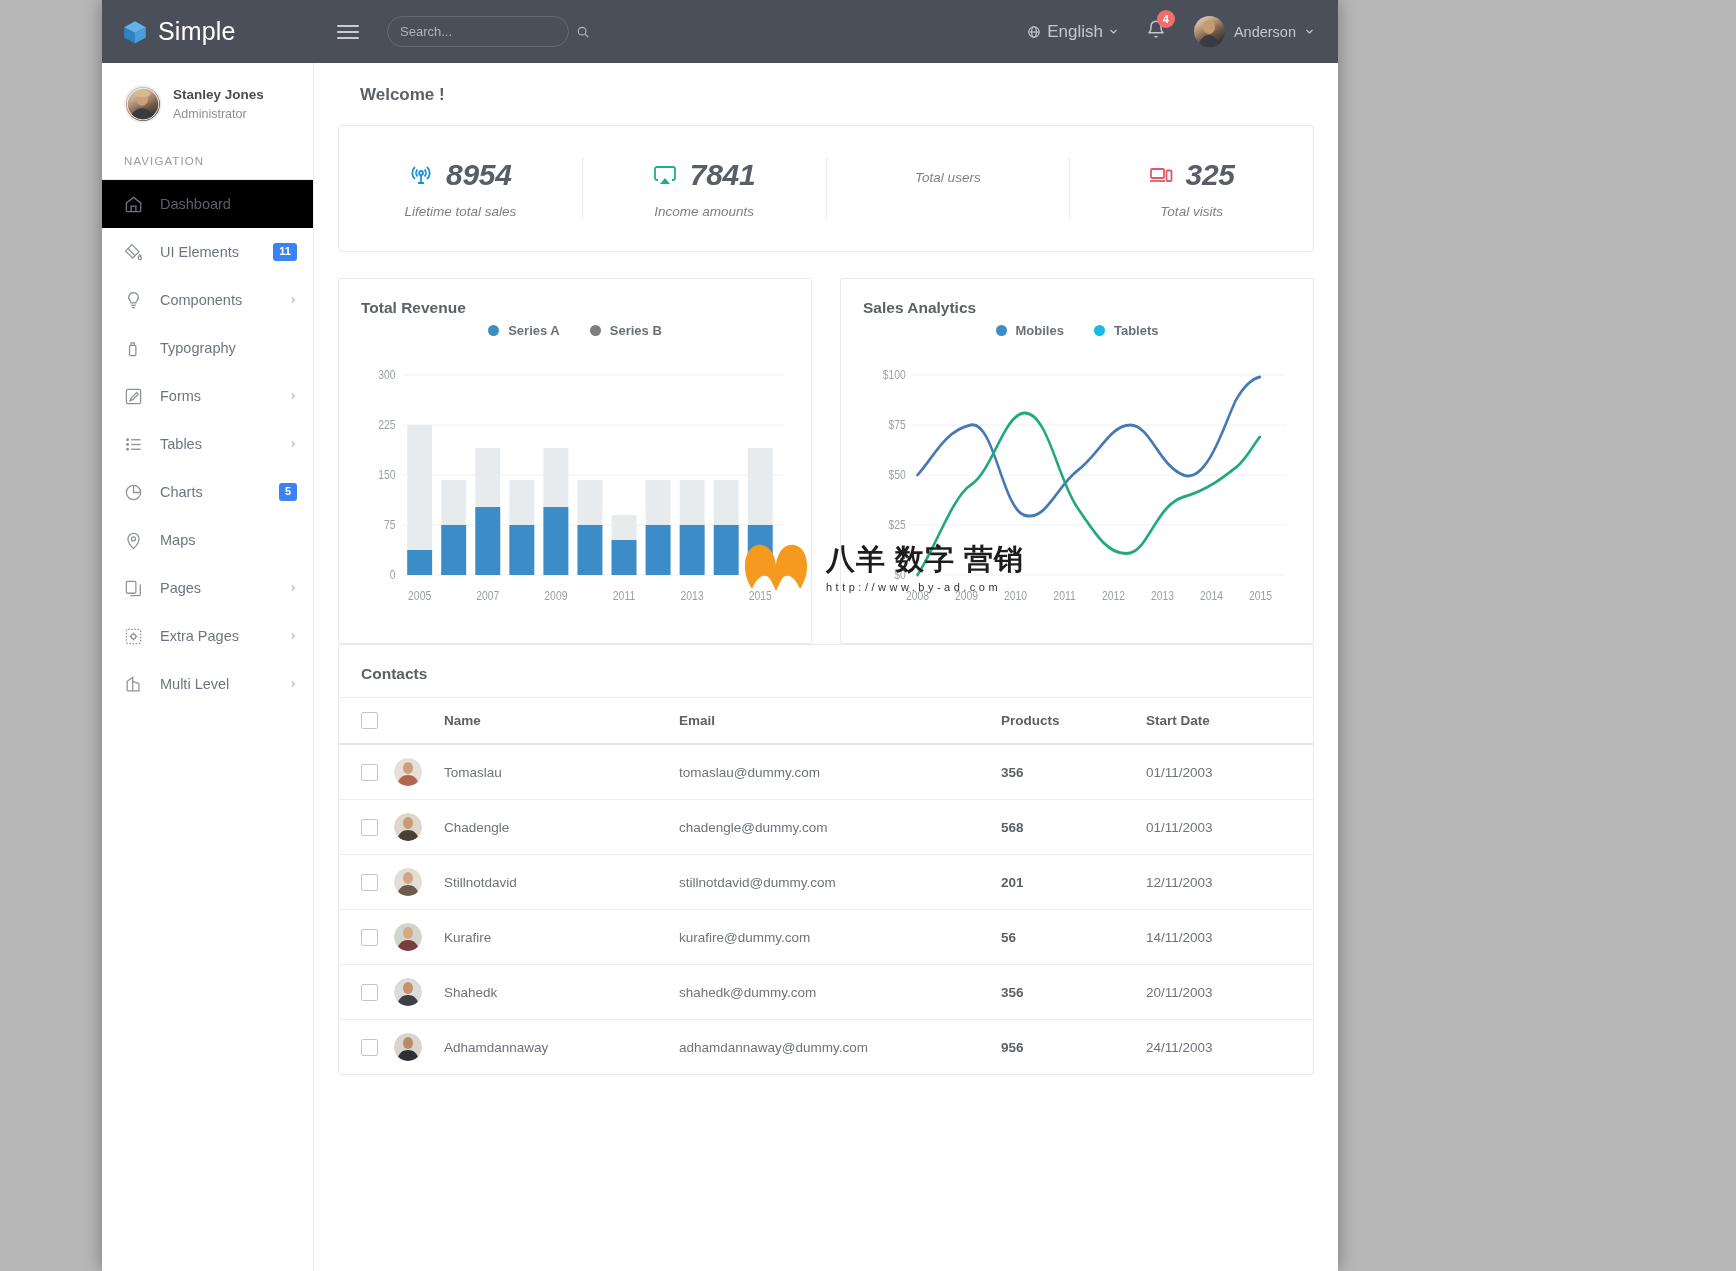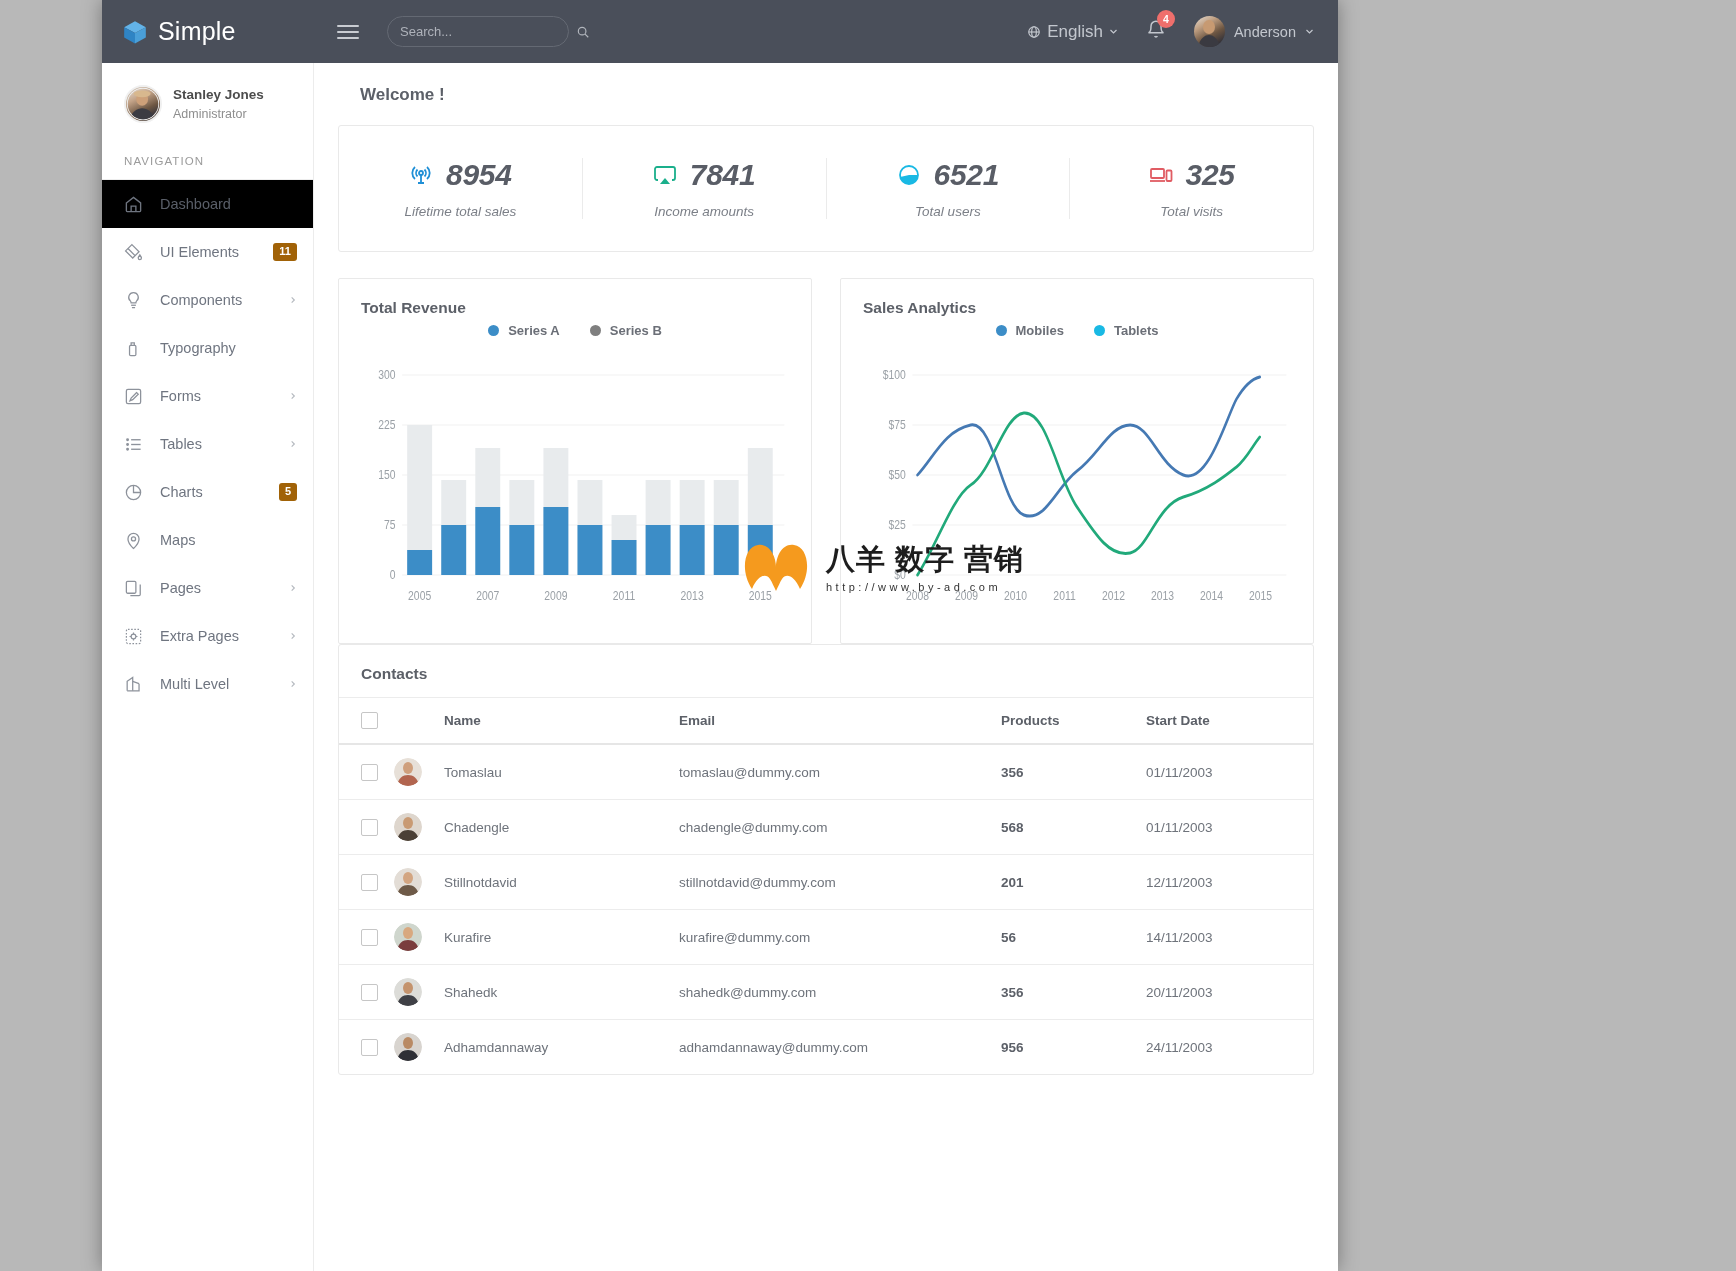--- a/index.html
+++ b/index.html
@@ -87,21 +87,21 @@
   .nav-list { border-top: 1px solid #ededed; }
   .nav-item {
     display: flex; align-items: center; height: 48px;
     padding: 0 16px 0 22px; cursor: pointer; position: relative;
     color: #6f7580; font-size: 14.5px;
   }
   .nav-item.active { background: #000000; color: #5a5f69; }
   .nav-ic { width: 19px; height: 19px; flex: none; margin-right: 17px; }
   .nav-label { flex: 1; }
   .nav-badge {
-    background: #a16207; color: #fff; font-size: 11px; font-weight: bold;
+    background: #3b82f6; color: #fff; font-size: 11px; font-weight: bold;
     border-radius: 3px; padding: 2px 6px; line-height: 1.25;
   }
   .nav-arrow { width: 8px; height: 8px; opacity: .75; }
 
   
   .main { flex: 1; background: #fff; padding: 0 24px; overflow: hidden; }
   .welcome {
     font-size: 17px; font-weight: bold; color: #5c6068;
     padding: 22px 0 20px 22px;
   }
@@ -421,27 +421,20 @@
               <svg class="stat-ic" viewBox="0 0 24 24" fill="none" stroke="#1aaf8b" stroke-width="1.8">
                 <path d="M5 17H4a2 2 0 0 1-2-2V6a2 2 0 0 1 2-2h16a2 2 0 0 1 2 2v9a2 2 0 0 1-2 2h-1"></path>
                 <polygon points="12 15 17 21 7 21" fill="#1aaf8b" stroke="none"></polygon>
                 </svg>
               <span class="stat-num">7841</span>
             </div>
             <div class="stat-label">Income amounts</div>
           </div>
 
           <div class="stat">
-            <div class="stat-top">
-              <svg class="stat-ic" viewBox="0 0 24 24">
-                <circle cx="12" cy="12" r="9" fill="none" stroke="#19b9e4" stroke-width="1.8"></circle>
-                <path d="M12 12 L21 12 A9 9 0 0 1 3.2 14 Z" fill="#19b9e4"></path>
-                </svg>
-              <span class="stat-num">6521</span>
-            </div>
             <div class="stat-label">Total users</div>
           </div>
 
           <div class="stat">
             <div class="stat-top">
               <svg class="stat-ic" viewBox="0 0 24 24" fill="none" stroke="#e05c63" stroke-width="1.8">
                 <rect x="2" y="6" width="13" height="9" rx="1"></rect>
                   <line x1="1" y1="18" x2="16" y2="18"></line>
                 <rect x="17.5" y="7.5" width="5" height="10.5" rx="1"></rect>
                 </svg>

